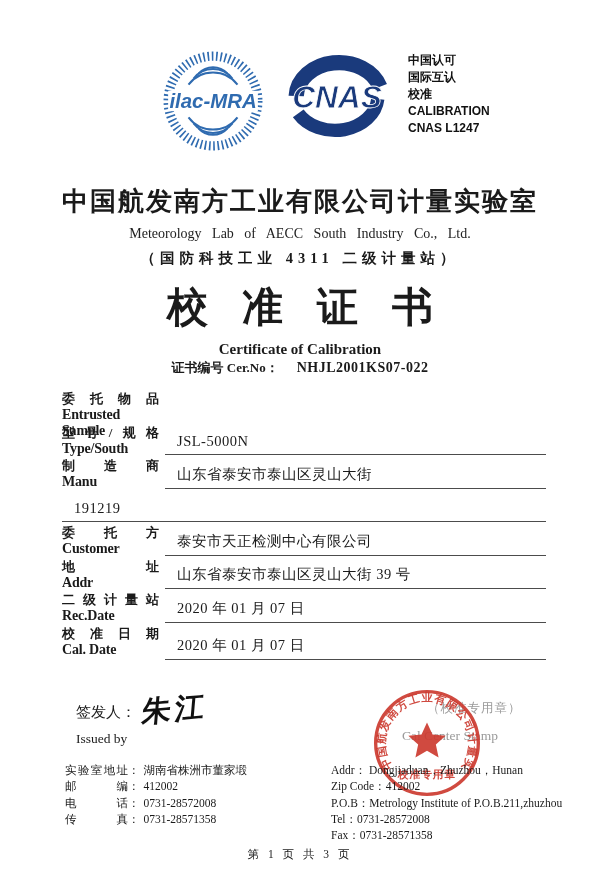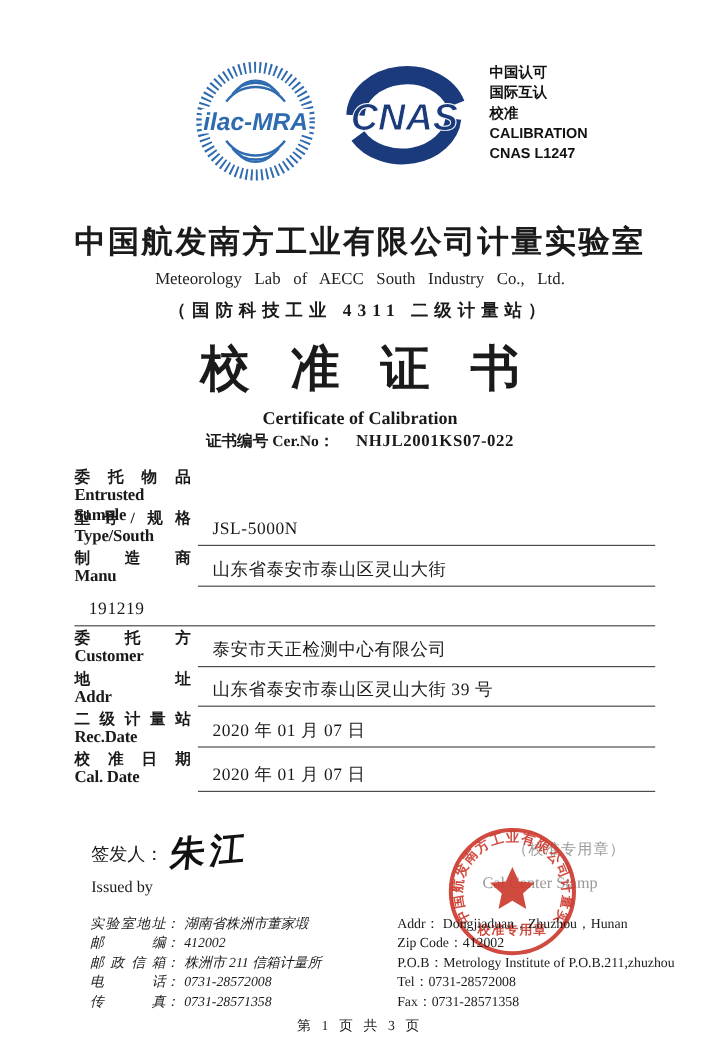--- a/index.html
+++ b/index.html
@@ -43,21 +43,21 @@
   #sig-en{position:absolute;left:76px;top:731px;font-size:13.5px;}
   #sig-name{position:absolute;left:142px;top:690px;font-size:29px;font-weight:600;
             transform:rotate(-5deg) skewX(-10deg);letter-spacing:4px;color:#111;}
 
   
   #stamp-bg-cn{position:absolute;left:427px;top:700px;font-size:12.5px;color:#9a9a9a;letter-spacing:1px;}
   #stamp-bg-en{position:absolute;left:402px;top:728px;font-size:13.5px;color:#9a9a9a;}
   #stamp{position:absolute;left:371px;top:687px;width:112px;height:112px;}
 
   
-  #footer-left{position:absolute;left:75px;top:762px;font-size:11.5px;line-height:16.3px;font-style:italic;}
+  #footer-left{position:absolute;left:65px;top:762px;font-size:11.5px;line-height:16.3px;}
   #footer-right{position:absolute;left:331px;top:762px;font-size:11.5px;line-height:16.3px;}
   .flab{display:inline-block;width:63px;text-align:justify;text-align-last:justify;vertical-align:top;}
   .fcolon{margin-right:4px;}
   #page-num{top:847px;font-size:11.5px;letter-spacing:3px;}
 </style>
 </head>
 <body>
 
 <div id="page">
 
@@ -151,21 +151,20 @@
     <path d="M60,38 L65.9,50.9 L80,52.1 L69.5,61.7 L72.4,75.5 L60,68.2 L47.6,75.5 L50.5,61.7 L40,52.1 L54.1,50.9 Z" fill="#cc3b30" opacity="0.92"></path>
     <text font-size="12" fill="#cc3b30" opacity="0.92" font-weight="bold" font-family="Liberation Serif, serif">
       <textPath href="#ringPath" startOffset="0" textLength="222">中国航发南方工业有限公司计量实验室</textPath>
     </text>
     <text x="60" y="98" text-anchor="middle" font-size="11.5" letter-spacing="1" fill="#cc3b30" opacity="0.92" font-weight="bold" font-family="Liberation Serif, serif">校准专用章</text>
   </svg>
 
   <div id="footer-left">
     <div><span class="flab">实验室地址</span><span class="fcolon">：</span><span>湖南省株洲市董家塅</span></div>
     <div><span class="flab">邮编</span><span class="fcolon">：</span><span>412002</span></div>
-    <div><span class="flab">邮政信箱</span><span class="fcolon">：</span><span>株洲市 211 信箱计量所</span></div>
     <div><span class="flab">电话</span><span class="fcolon">：</span><span>0731-28572008</span></div>
     <div><span class="flab">传真</span><span class="fcolon">：</span><span>0731-28571358</span></div>
   </div>
   <div id="footer-right">
     <div><span>Addr：</span> <span>Dongjiaduan，Zhuzhou，Hunan</span></div>
     <div><span>Zip Code：</span><span>412002</span></div>
     <div><span>P.O.B：</span><span>Metrology Institute of P.O.B.211,zhuzhou</span></div>
     <div><span>Tel：</span><span>0731-28572008</span></div>
     <div><span>Fax：</span><span>0731-28571358</span></div>
   </div>

